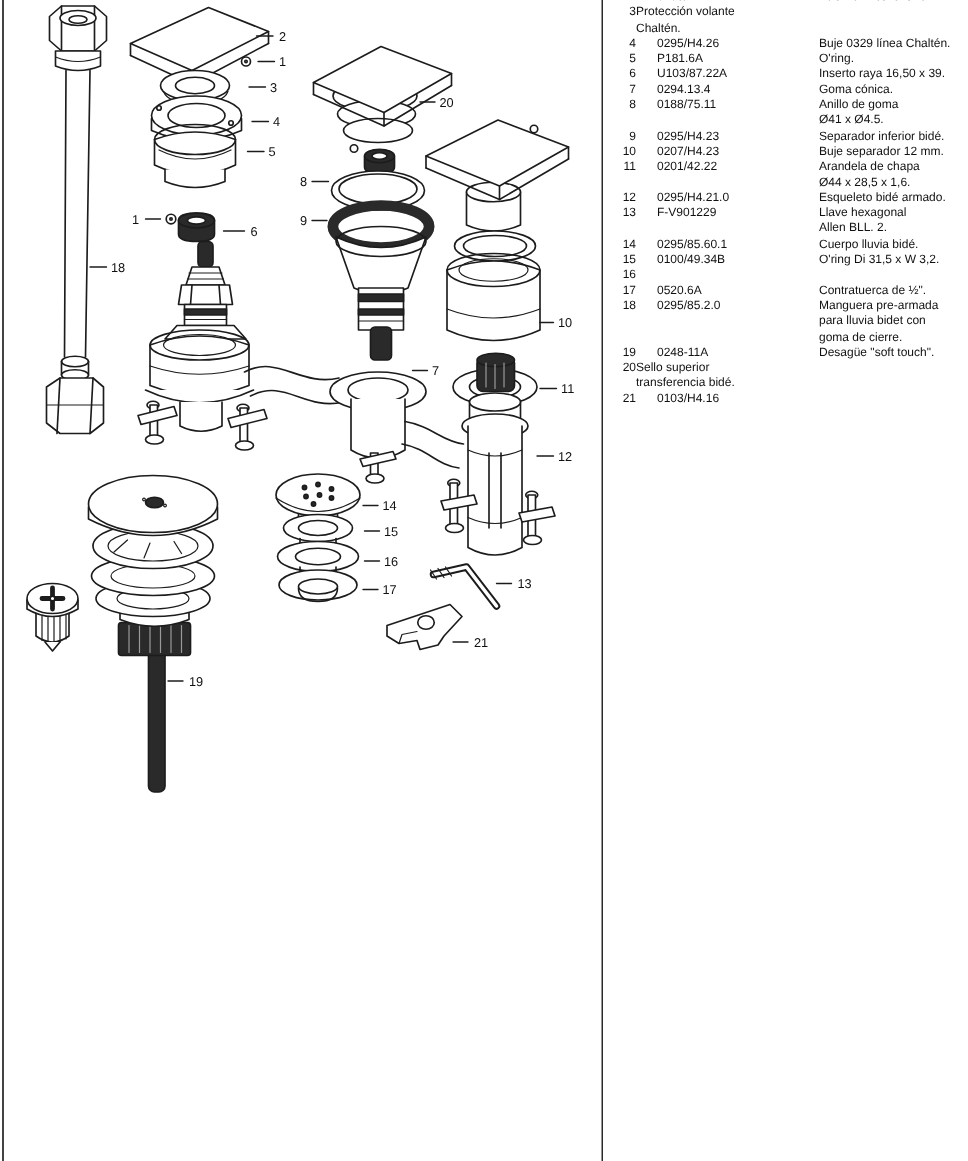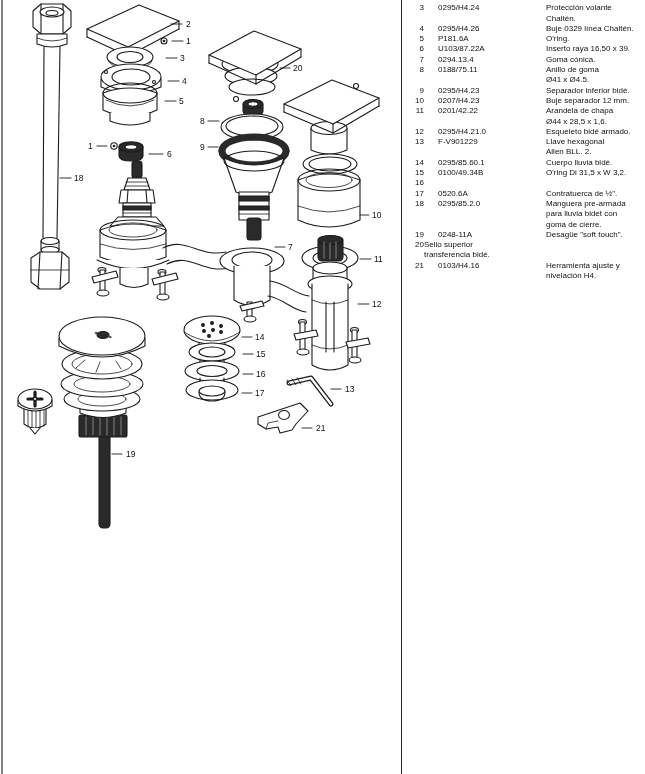--- a/index.html
+++ b/index.html
@@ -329,21 +329,20 @@
 
   <div id="parts-table">
     <div id="parts-rows">
         <div class="prow clipped">
           <div class="pnum">2</div>
           <div class="pcode">0103/H4.14</div>
           <div class="pdesc">Volante línea Chaltén.</div>
         </div>
         <div class="prow">
           <div class="pnum">3</div>
-          <div class="pcode">0295/H4.24</div>
           <div class="pdesc">Protección volante
 Chaltén.</div>
         </div>
         <div class="prow">
           <div class="pnum">4</div>
           <div class="pcode">0295/H4.26</div>
           <div class="pdesc">Buje 0329 línea Chaltén.</div>
         </div>
         <div class="prow">
           <div class="pnum">5</div>
@@ -424,19 +423,17 @@
           <div class="pdesc">Desagüe "soft touch".</div>
         </div>
         <div class="prow">
           <div class="pnum">20</div>
           <div class="pdesc">Sello superior
 transferencia bidé.</div>
         </div>
         <div class="prow">
           <div class="pnum">21</div>
           <div class="pcode">0103/H4.16</div>
-          <div class="pdesc">Herramienta ajuste y
-nivelación H4.</div>
         </div>
       </div>
   </div>
 
 </div>
 
 </body></html>

